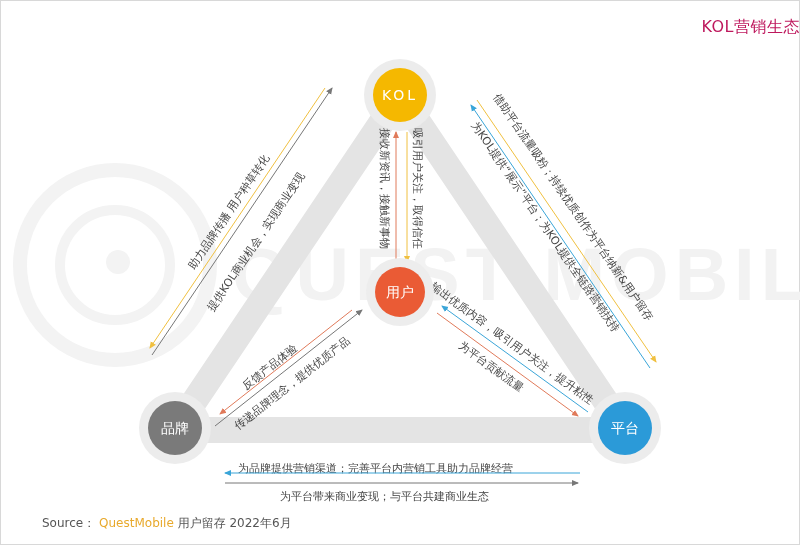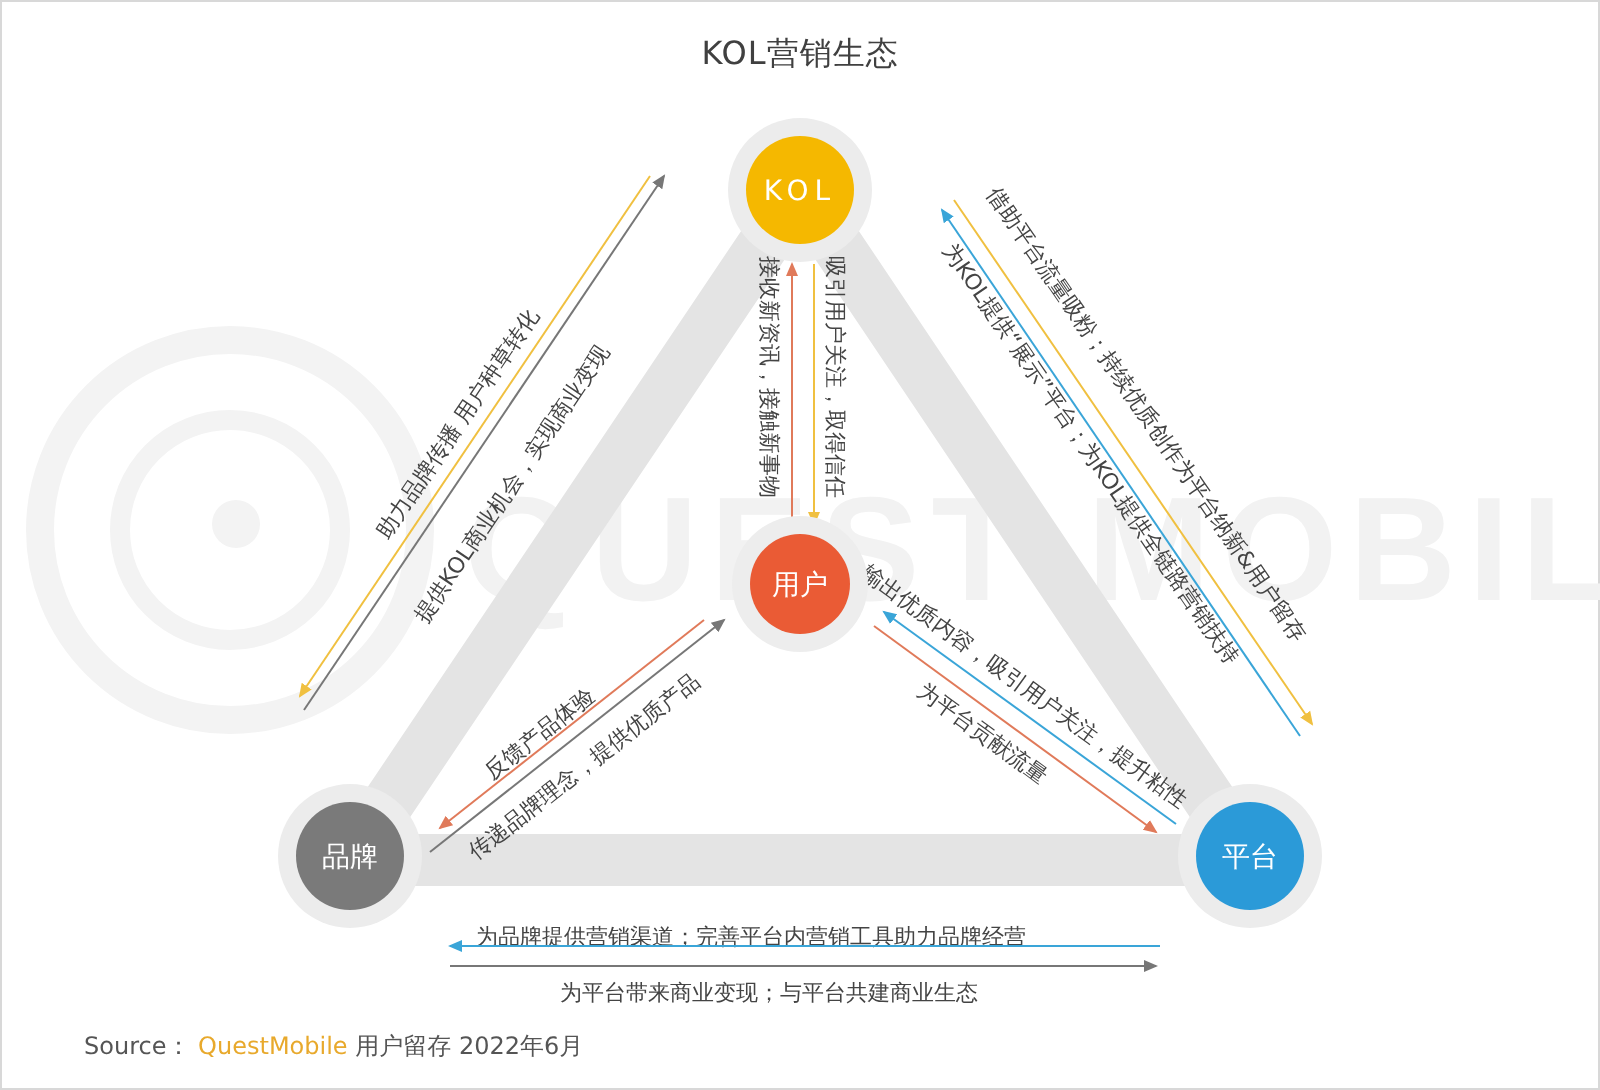--- a/index.html
+++ b/index.html
@@ -1,21 +1,21 @@
 <!DOCTYPE html>
 <html><head>
 <meta charset="utf-8">
 <style>
   html, body { margin:0; padding:0; background:#ffffff; }
   body { width:800px; height:545px; position:relative; overflow:hidden;
          font-family:"DejaVu Sans","Liberation Sans",sans-serif; color:#333; }
   .frame { position:absolute; left:0; top:0; width:798px; height:543px;
            border:1px solid #d8d8d8; background:#fff; }
-  .title { position:absolute; left:0; width:800px; top:17px; text-align:center;
-           font-size:16px; color:#404040; letter-spacing:0.5px; }
+  .title { position:absolute; left:0; width:800px; top:17px; text-align:right;
+           font-size:16px; color:#be185d; letter-spacing:0.5px; }
   svg.diagram { position:absolute; left:0; top:0; }
   .lbl { font-size:11px; fill:#444; font-family:"DejaVu Sans","Liberation Sans",sans-serif; }
   .node-lbl { font-size:14px; fill:#fff; font-family:"DejaVu Sans","Liberation Sans",sans-serif; }
   .wm { font-size:74px; fill:#f2f2f2; font-family:"Liberation Sans","DejaVu Sans",sans-serif; font-weight:bold; letter-spacing:6px; }
   .source { position:absolute; left:42px; top:515px; font-size:12px; color:#555; }
   .source .brand { color:#e8a92c;text-align:right; }
 </style>
 </head>
 <body>
 

